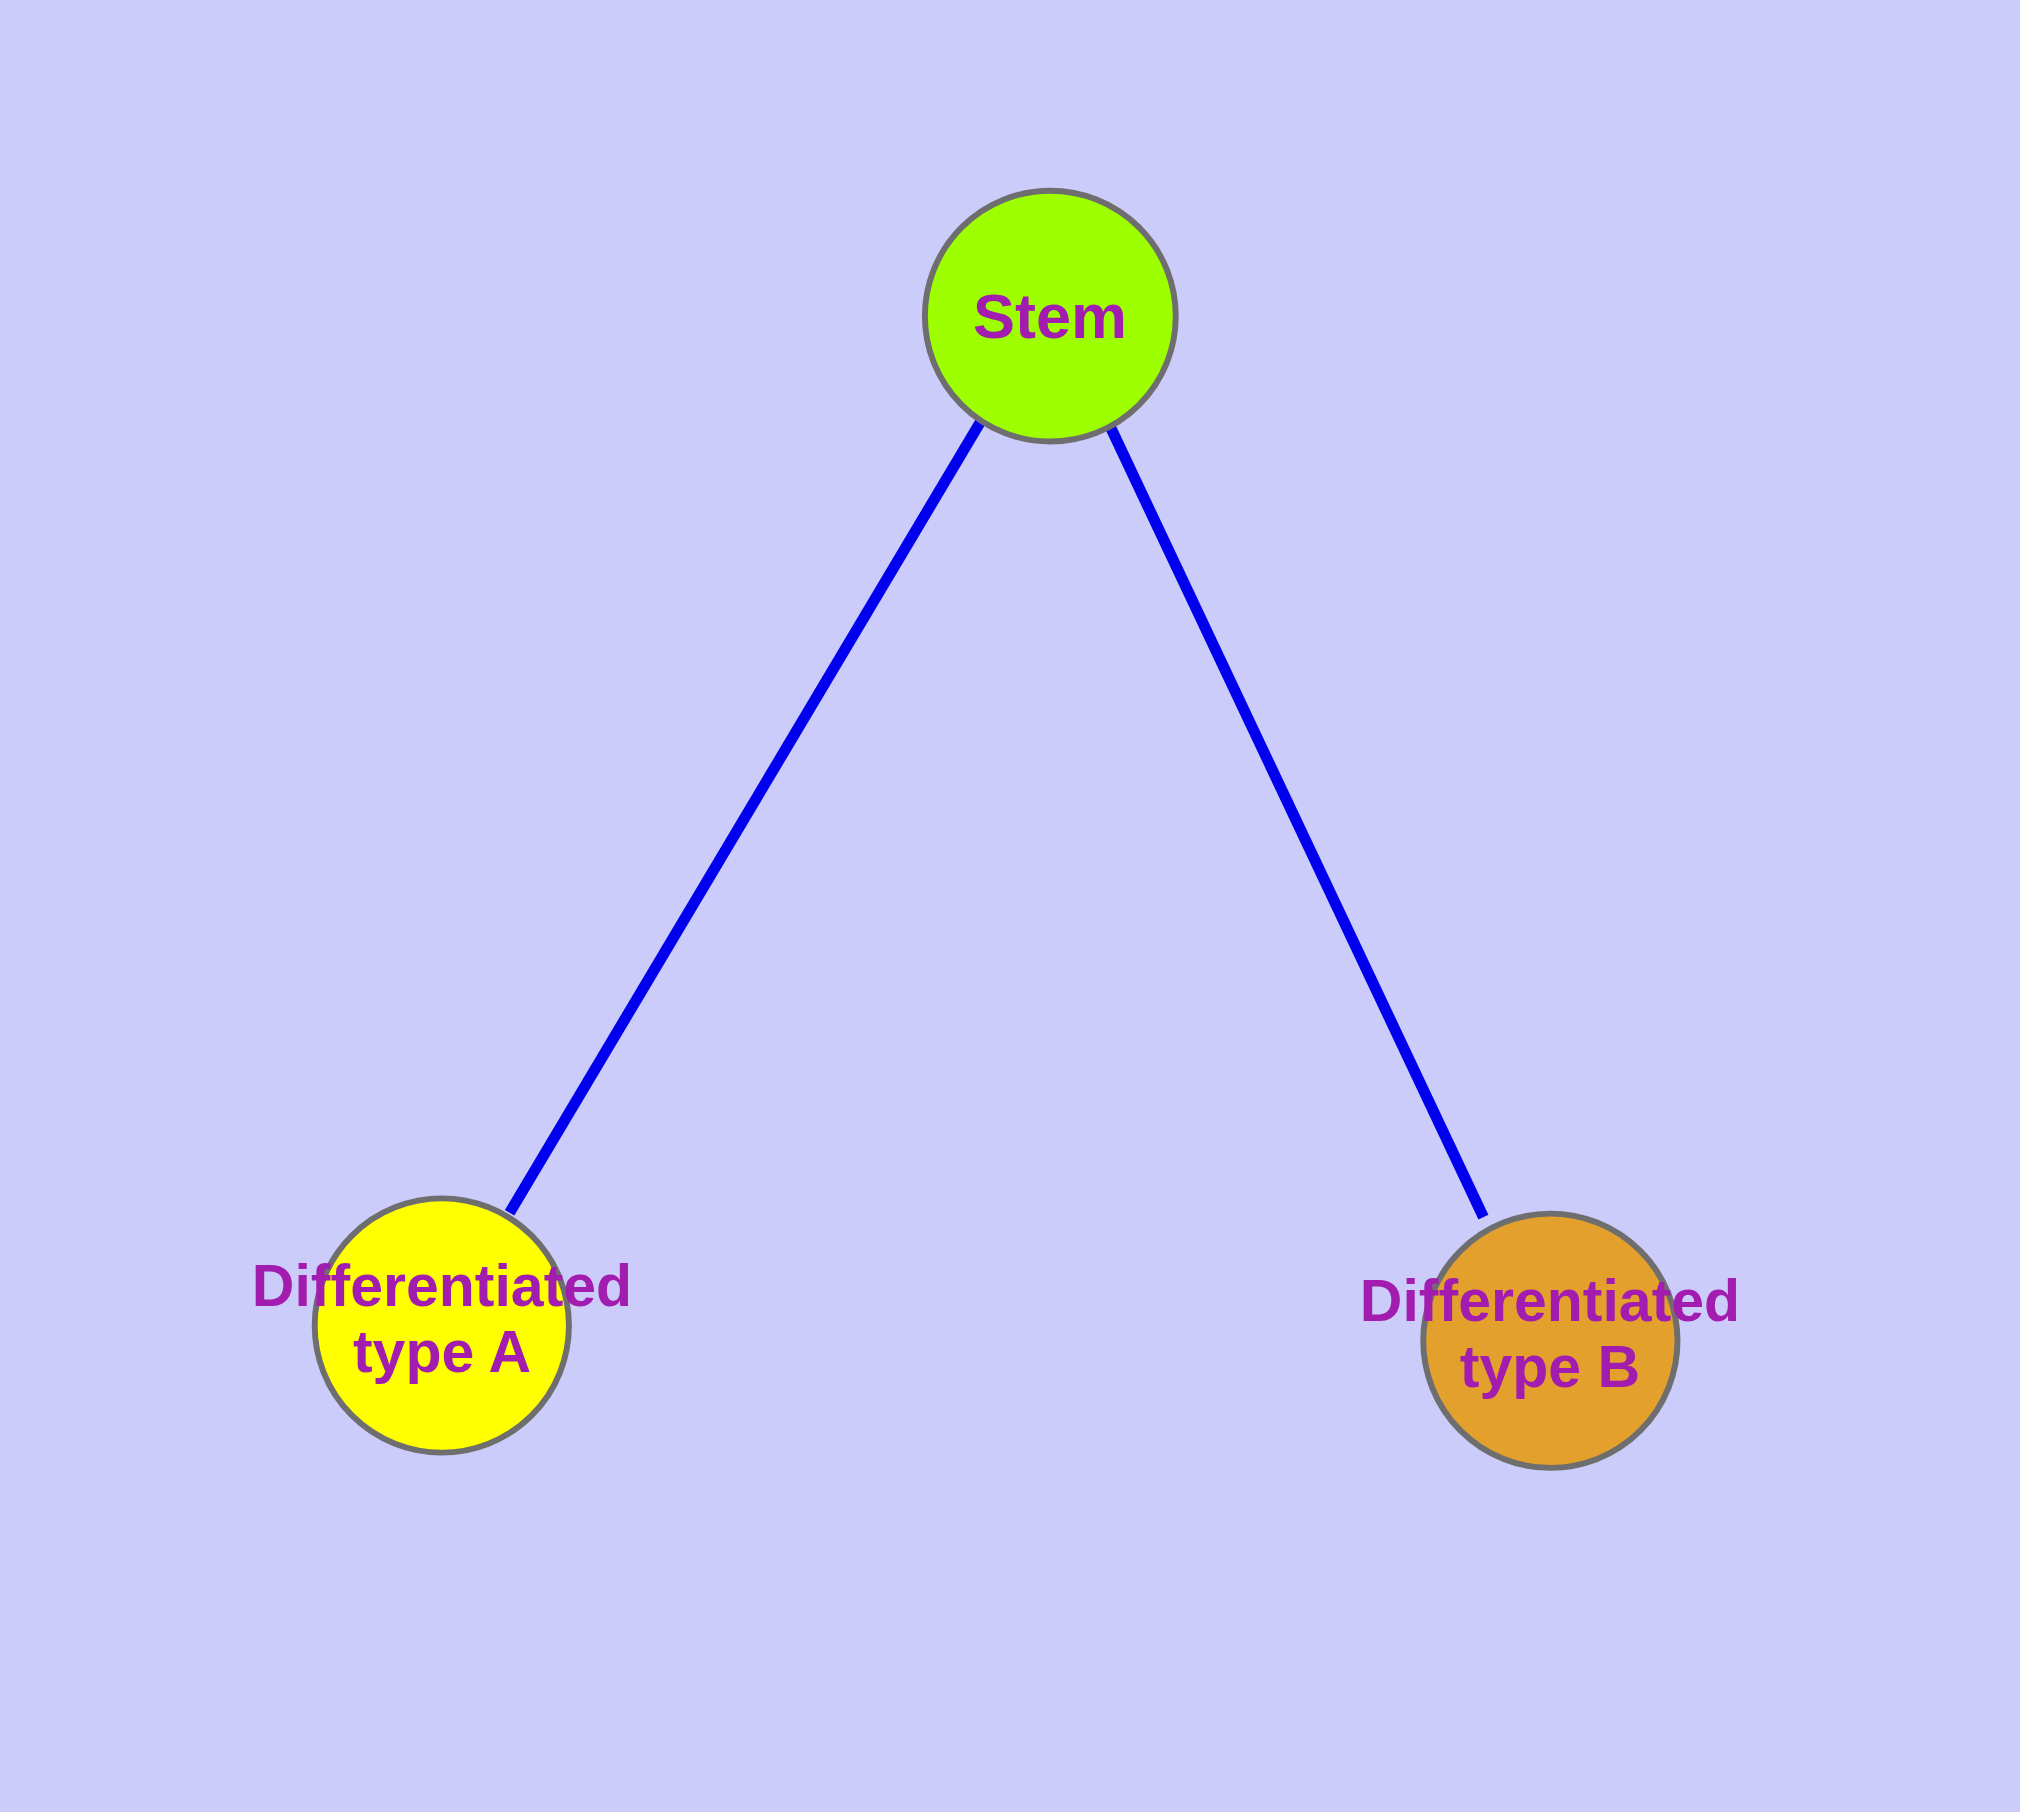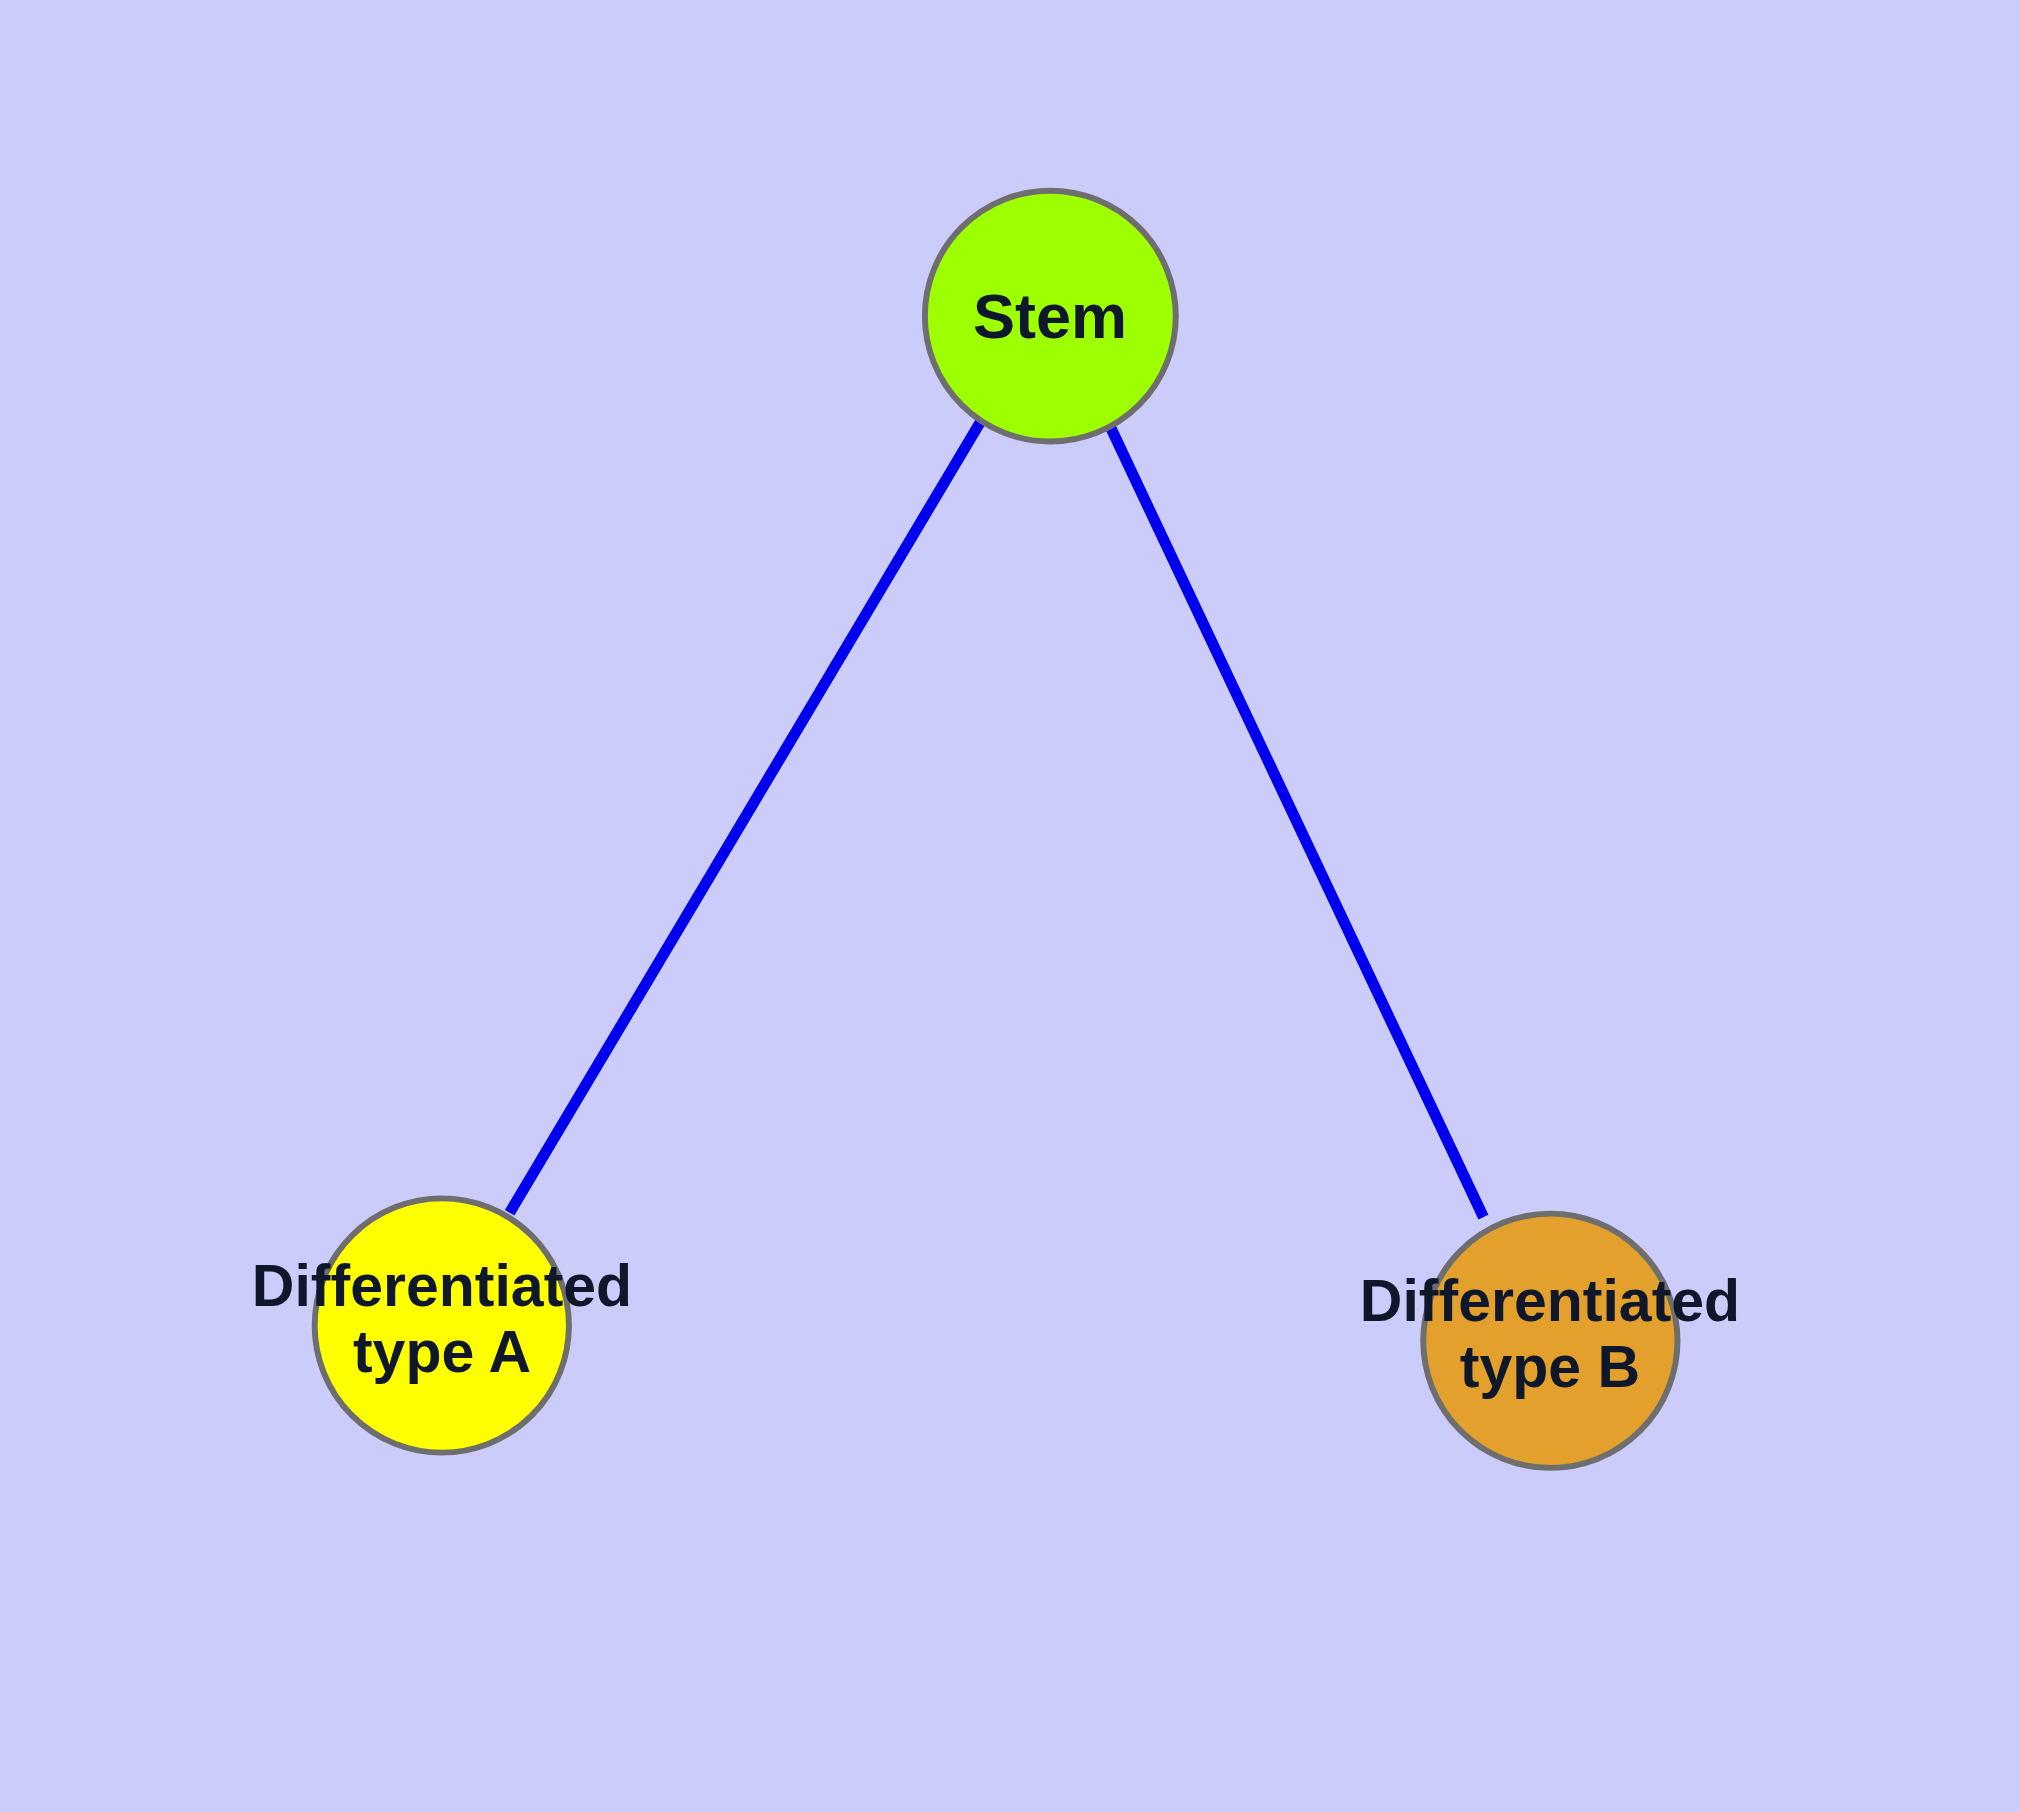--- a/index.html
+++ b/index.html
@@ -20,21 +20,21 @@
     left: 0;
     top: 0;
     width: 2021px;
     height: 1812px;
   }
   .node-label {
     position: absolute;
     text-align: center;
     font-family: "Liberation Sans", sans-serif;
     font-weight: bold;
-    color: #0f172a;
+    color: #a21caf;
     line-height: 1.12;
     white-space: pre;
     pointer-events: none;
     transform: translate(-50%, -50%);
   }
   #label-stem   { font-size: 63px; }
   #label-diffA  { font-size: 59px; }
   #label-diffB  { font-size: 59px; }
 </style>
 </head>

